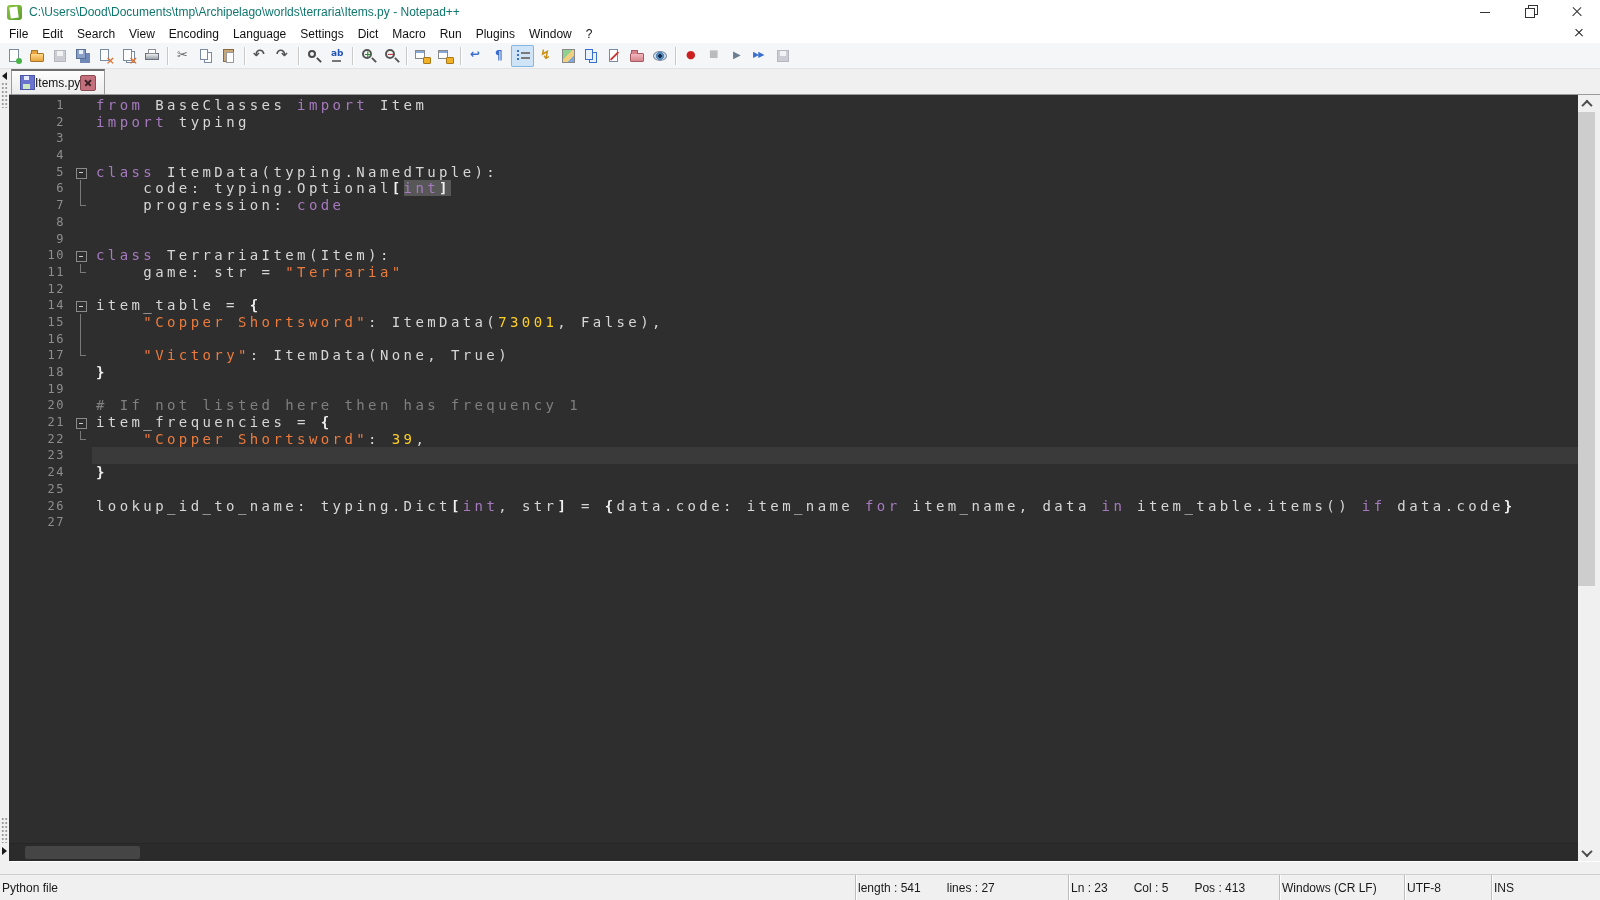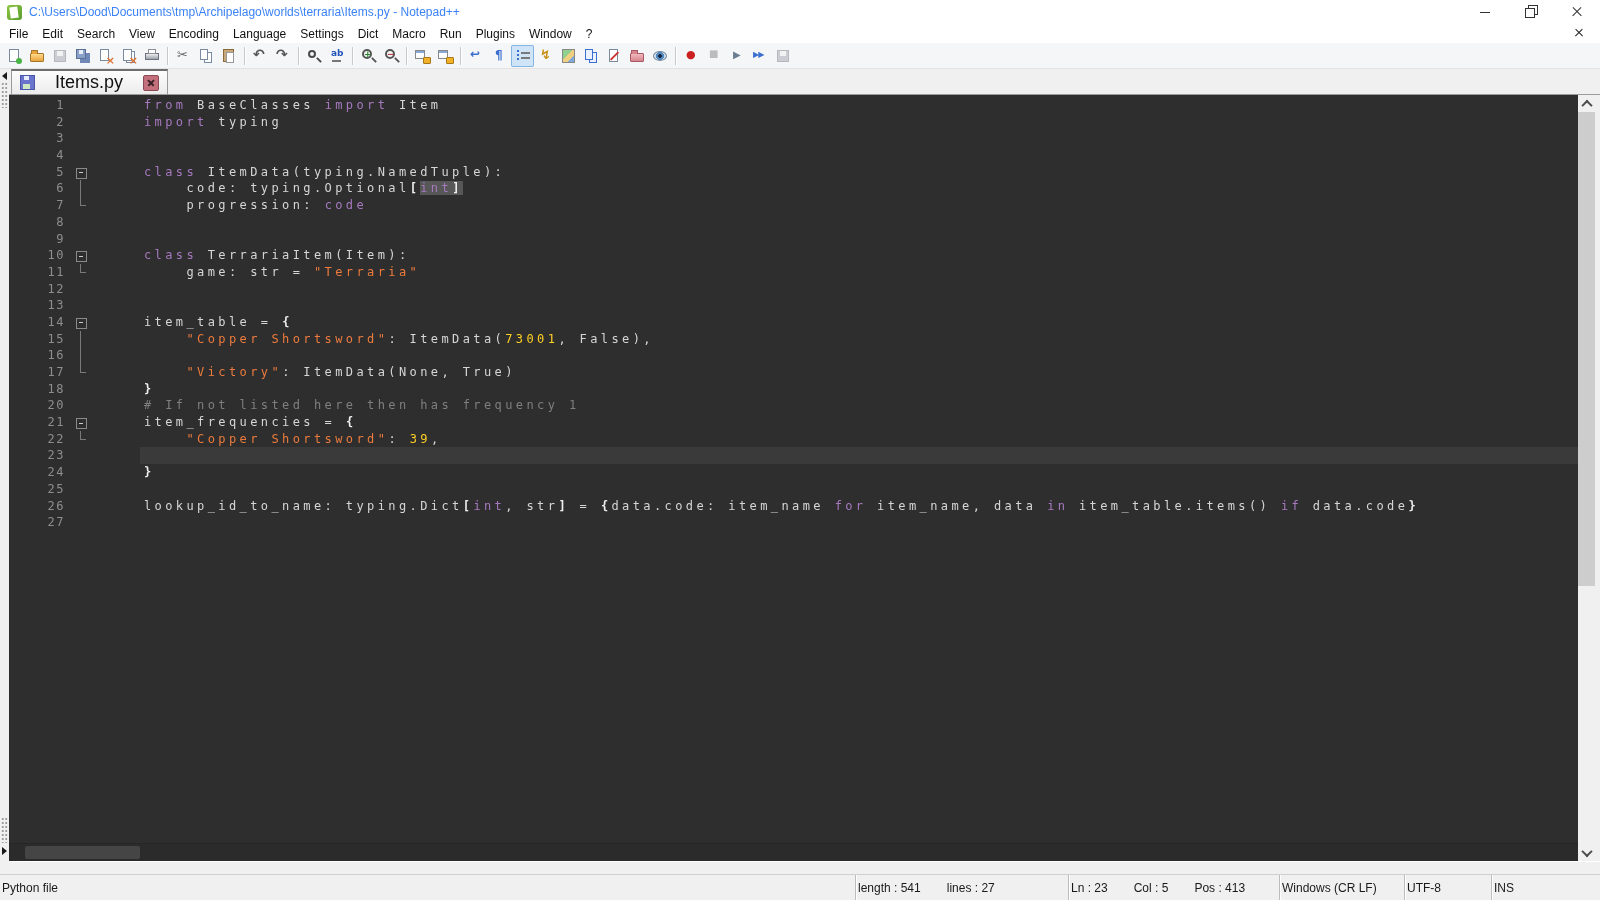--- a/index.html
+++ b/index.html
@@ -3,21 +3,21 @@
 <meta charset="utf-8">
 <style>
   html,body{margin:0;padding:0;}
   body{width:1600px;height:900px;overflow:hidden;font-family:"Liberation Sans",sans-serif;background:#f0f0f0;}
   .window{position:relative;width:1600px;height:900px;display:flex;flex-direction:column;background:#ffffff;}
 
   
   .titlebar{height:24px;flex:none;display:flex;align-items:center;background:#ffffff;padding-left:7px;gap:7px;}
   .app-icon{width:15px;height:15px;flex:none;background:linear-gradient(135deg,#8dc63f,#5a9e2f);border-radius:3px;position:relative;}
   .app-icon::before{content:"";position:absolute;left:3px;top:2px;right:4px;bottom:2px;background:#fff;transform:rotate(-8deg);}
-  .title-text{font-size:12px;color:#3b82f6;white-space:nowrap;}
+  .title-text{font-size:12px;color:#0f766e;white-space:nowrap;}
   .win-controls{margin-left:auto;display:flex;height:100%;}
   .win-btn{width:46px;height:100%;display:flex;align-items:center;justify-content:center;position:relative;}
   .glyph-min{width:10px;height:1px;background:#333;}
   .glyph-restore{width:8px;height:8px;border:1px solid #333;background:#fff;position:relative;margin-top:2px;margin-left:-2px;}
   .glyph-restore::before{content:"";position:absolute;left:2px;top:-4px;width:8px;height:8px;border:1px solid #333;border-left-width:1px;background:transparent;clip-path:polygon(0 0,100% 0,100% 100%,70% 100%,70% 30%,0 30%);}
   .glyph-close{width:12px;height:12px;position:relative;}
   .glyph-close::before,.glyph-close::after{content:"";position:absolute;left:0;top:5px;width:12px;height:1.4px;background:#333;}
   .glyph-close::before{transform:rotate(45deg);}  .glyph-close::after{transform:rotate(-45deg);}
 
   
@@ -75,21 +75,21 @@
   .ic-folder-as-workspace::before{content:"";position:absolute;left:1px;right:2px;top:5px;bottom:2px;background:linear-gradient(#f0b8be,#d8848e);border:1px solid #a85a64;border-radius:1px;}
   .ic-folder-as-workspace::after{content:"";position:absolute;left:2px;top:2px;width:7px;height:4px;background:#d8848e;border:1px solid #a85a64;border-bottom:none;}
   .ic-monitoring::before{content:"";position:absolute;left:1px;top:3px;width:14px;height:10px;border-radius:50%;background:radial-gradient(circle at 50% 50%,#15284a 0 2px,#5588bb 2px 4px,#cddcee 4px 6px,#eef4fa 6px);border:1px solid #7a8aa0;}
   .ic-macro-record::before{content:"●";position:absolute;left:3px;top:0;font-size:11px;color:#cc2020;}
   .ic-macro-stop::before{content:"■";position:absolute;left:3px;top:0;font-size:10px;color:#777;}
   .ic-macro-playback::before{content:"▶";position:absolute;left:4px;top:1px;font-size:10px;color:#6b7e91;}
   .ic-macro-run-multiple::before{content:"▶▶";position:absolute;left:1px;top:2px;font-size:8px;letter-spacing:-1px;color:#3a6fd0;}
 
   
   .tabbar{height:25px;flex:none;display:flex;align-items:flex-end;background:#f0f0f0;padding-left:11px;border-bottom:1px solid #9a9a9a;}
-  .tab{height:23px;display:flex;align-items:center;gap:20px;padding:0 8px;background:linear-gradient(#fdfdfd,#ececec);border:1px solid #9a9a9a;border-bottom:none;border-top:2px solid #6e6e6e;font-size:18px;color:#111;}
+  .tab{height:23px;display:flex;align-items:center;gap:0;padding:0 8px;background:linear-gradient(#fdfdfd,#ececec);border:1px solid #9a9a9a;border-bottom:none;border-top:2px solid #6e6e6e;font-size:12px;color:#111;}
   .tab-disk{width:13px;height:13px;background:#6a74cc;border:1px solid #4a54a8;position:relative;flex:none;}
   .tab-disk::before{content:"";position:absolute;left:3px;top:0;width:5px;height:4px;background:#e8ecff;}
   .tab-disk::after{content:"";position:absolute;left:2px;bottom:0;width:7px;height:5px;background:#cfe8c0;}
   .tab-close{width:14px;height:14px;background:#c4707c;border:1px solid #8a4a54;border-radius:2px;position:relative;flex:none;}
   .tab-close::before,.tab-close::after{content:"";position:absolute;left:2.5px;top:6px;width:8px;height:1.5px;background:#3c2227;}
   .tab-close::before{transform:rotate(45deg);} .tab-close::after{transform:rotate(-45deg);}
 
   
   .dock-strip{position:absolute;left:0;top:69px;bottom:37px;width:9px;background:#f0f0f0;z-index:6;}
   .dock-arrow-left{margin:3px auto 2px;width:0;height:0;border-top:4px solid transparent;border-bottom:4px solid transparent;border-right:5px solid #1a1a1a;}
@@ -102,21 +102,21 @@
   .editor-col{margin-left:9px;flex:1;display:flex;flex-direction:column;min-width:0;}
   .editor{flex:1;background:#2e2e2e;overflow:hidden;padding-top:2px;}
   .eline{display:flex;height:16.7px;line-height:16.7px;}
   .lnum{width:56px;flex:none;text-align:right;padding-right:9px;color:#8e8e8e;font-family:"DejaVu Sans Mono",monospace;font-size:12px;letter-spacing:1.5px;}
   .fold{width:18px;flex:none;position:relative;}
   .fold-minus::before{content:"";position:absolute;left:2px;top:4px;width:9px;height:9px;border:1px solid #8a8a8a;background:#2e2e2e;}
   .fold-minus::after{content:"";position:absolute;left:4.5px;top:8.5px;width:4px;height:1px;background:#cccccc;}
   .fold-line::before{content:"";position:absolute;left:6px;top:0;bottom:0;width:1px;background:#7a7a7a;}
   .fold-end::before{content:"";position:absolute;left:6px;top:0;height:9px;width:1px;background:#7a7a7a;}
   .fold-end::after{content:"";position:absolute;left:6px;top:8px;width:6px;height:1px;background:#7a7a7a;}
-  .ecode{flex:1;min-width:0;white-space:pre;font-family:"DejaVu Sans Mono",monospace;font-size:12px;letter-spacing:3.4px;color:#d6d6d6;padding-left:4px;margin-left:48px;}
+  .ecode{flex:1;min-width:0;white-space:pre;font-family:"DejaVu Sans Mono",monospace;font-size:14px;letter-spacing:3.4px;color:#d6d6d6;padding-left:4px;}
   .eline.cur .ecode{background:#3a3a3a;}
   .tk-kw{color:#a679bf;}
   .tk-pl{color:#d6d6d6;}
   .tk-st{color:#ec7b3d;}
   .tk-nu{color:#ffd024;}
   .tk-cm{color:#7f7f7f;}
   .tk-op{color:#efefef;font-weight:bold;}
   .tk-hl{background:#575757;}
 
   
@@ -356,25 +356,20 @@
             <span class="lnum">11</span>
             <span class="fold fold-end"></span>
             <span class="ecode"><span class="tk-pl">    game: str = </span><span class="tk-st">"Terraria"</span></span>
           </div>
           <div class="eline">
             <span class="lnum">12</span>
             <span class="fold"></span>
             <span class="ecode"></span>
           </div>
           <div class="eline">
-            <span class="lnum">13</span>
-            <span class="fold"></span>
-            <span class="ecode"></span>
-          </div>
-          <div class="eline">
             <span class="lnum">14</span>
             <span class="fold fold-minus"></span>
             <span class="ecode"><span class="tk-pl">item_table = </span><span class="tk-op">{</span></span>
           </div>
           <div class="eline">
             <span class="lnum">15</span>
             <span class="fold fold-line"></span>
             <span class="ecode"><span class="tk-pl">    </span><span class="tk-st">"Copper Shortsword"</span><span class="tk-pl">: ItemData(</span><span class="tk-nu">73001</span><span class="tk-pl">, False),</span></span>
           </div>
           <div class="eline">
@@ -384,20 +379,25 @@
           </div>
           <div class="eline">
             <span class="lnum">17</span>
             <span class="fold fold-end"></span>
             <span class="ecode"><span class="tk-pl">    </span><span class="tk-st">"Victory"</span><span class="tk-pl">: ItemData(None, True)</span></span>
           </div>
           <div class="eline">
             <span class="lnum">18</span>
             <span class="fold"></span>
             <span class="ecode"><span class="tk-op">}</span></span>
+          </div>
+          <div class="eline">
+            <span class="lnum">19</span>
+            <span class="fold"></span>
+            <span class="ecode"></span>
           </div>
           <div class="eline">
             <span class="lnum">20</span>
             <span class="fold"></span>
             <span class="ecode"><span class="tk-cm"># If not listed here then has frequency 1</span></span>
           </div>
           <div class="eline">
             <span class="lnum">21</span>
             <span class="fold fold-minus"></span>
             <span class="ecode"><span class="tk-pl">item_frequencies = </span><span class="tk-op">{</span></span>

